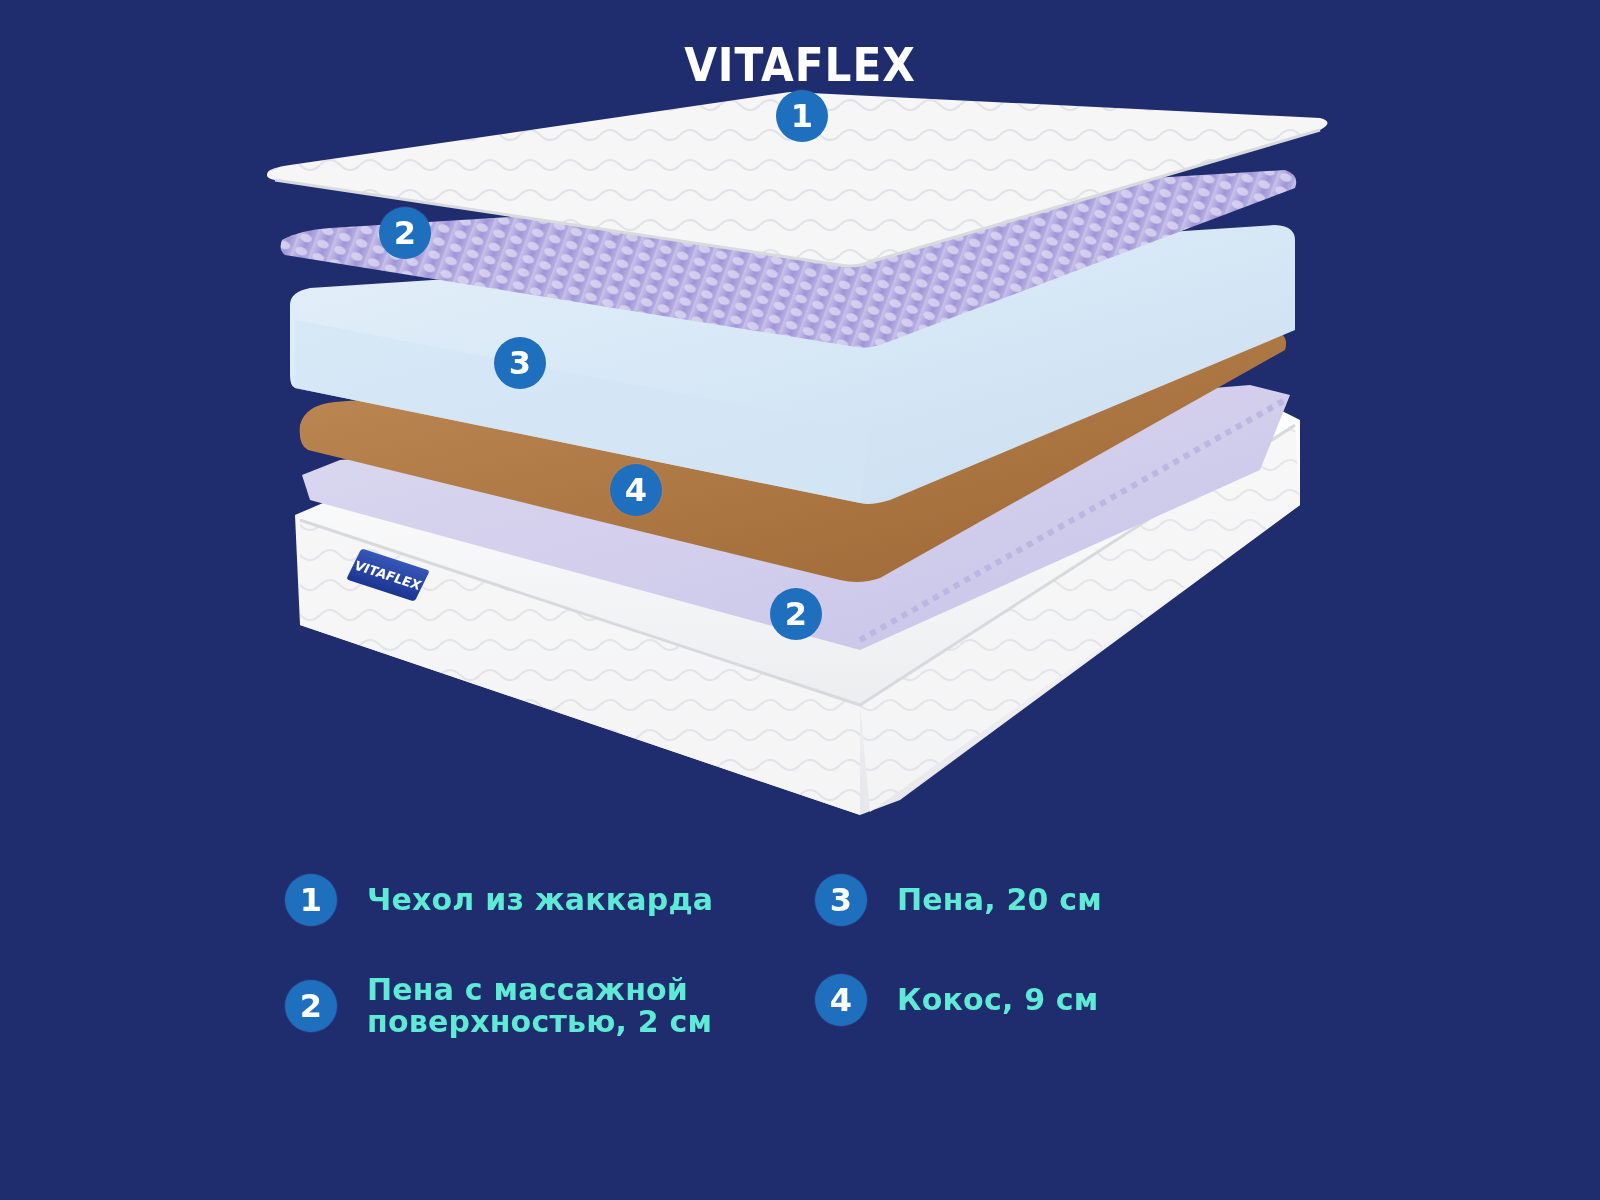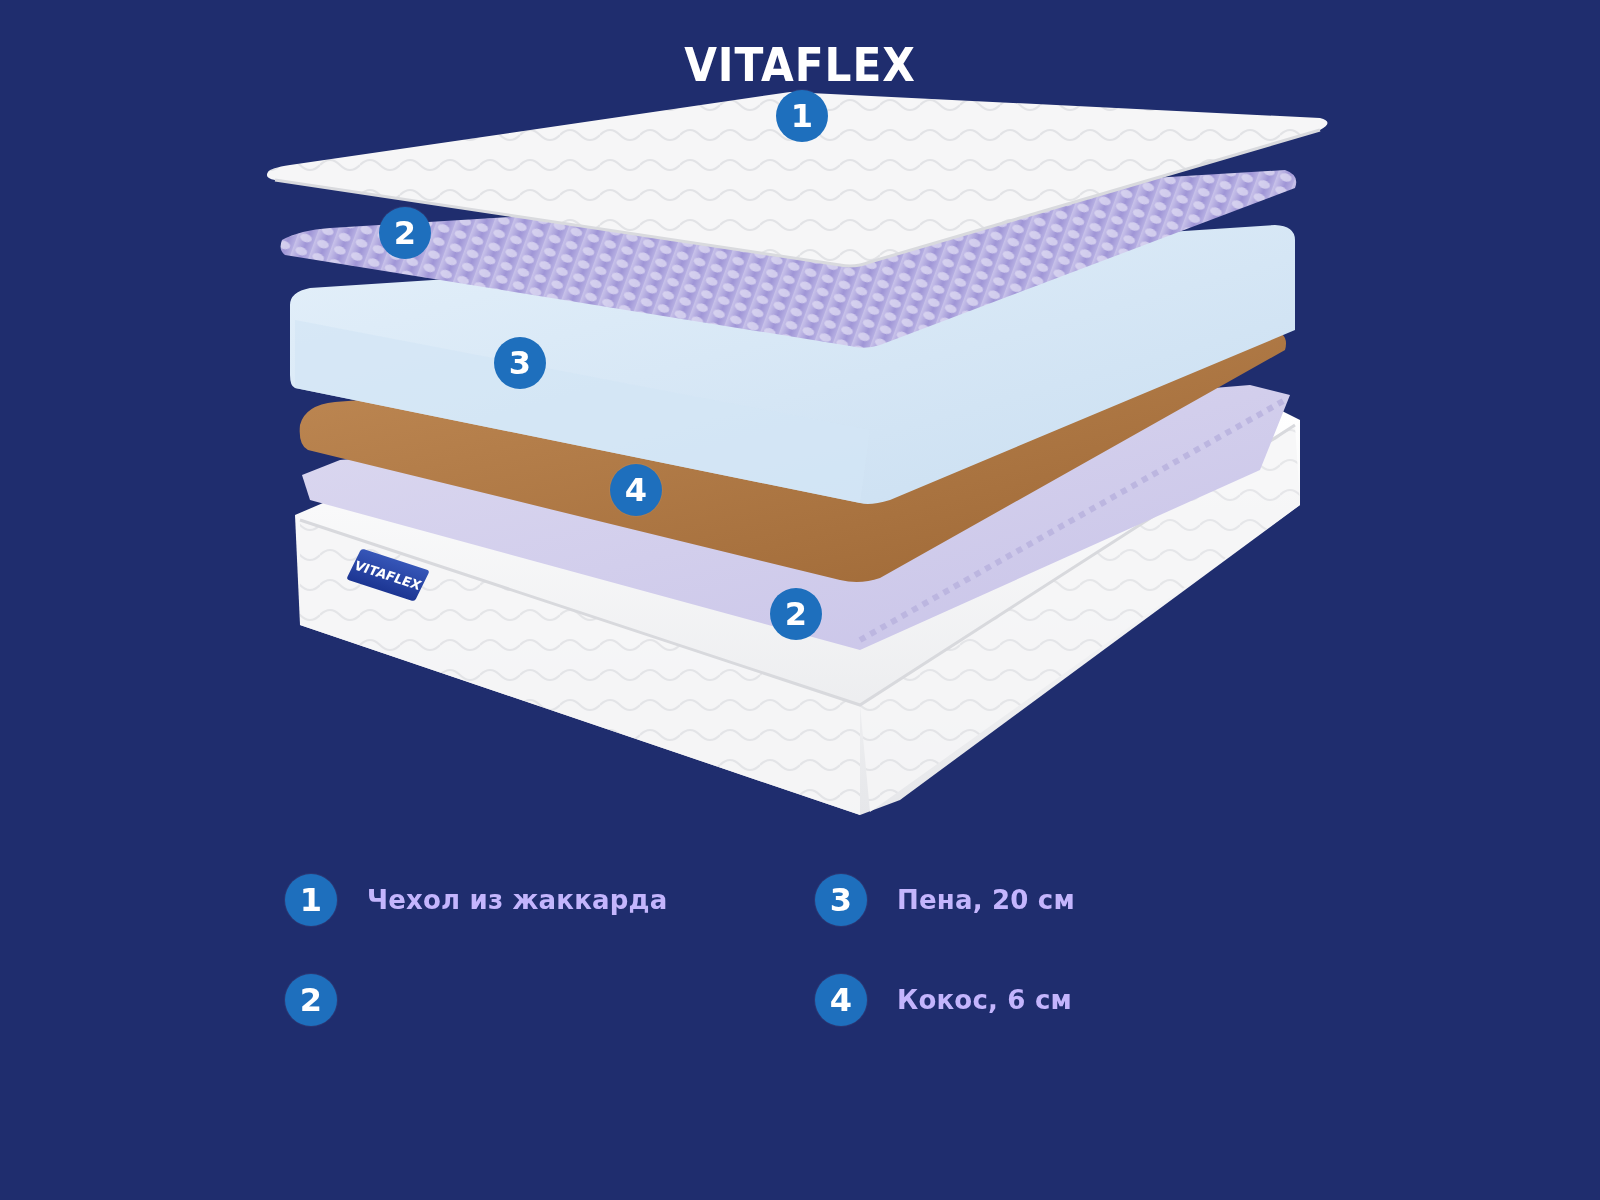--- a/index.html
+++ b/index.html
@@ -2,21 +2,21 @@
 <html><head>
 <meta charset="utf-8">
 <style>
   html, body { margin:0; padding:0; }
   body { width:1600px; height:1200px; background:#1f2d6e; overflow:hidden; position:relative; font-family:"Liberation Sans","DejaVu Sans",sans-serif; }
   .logo { position:absolute; left:0; right:0; top:38px; text-align:center; color:#fff; font-weight:700; font-size:46px; letter-spacing:1px; font-family:"DejaVu Sans",sans-serif; transform:scaleX(0.92); z-index:1; }
   svg.scene { position:absolute; left:0; top:0; width:1600px; height:1200px; z-index:2; }
   .badge { position:absolute; width:52px; height:52px; border-radius:50%; background:#1e6fbd; color:#fff; font-weight:700; font-size:32px; display:flex; align-items:center; justify-content:center; z-index:3; font-family:"DejaVu Sans",sans-serif; box-shadow:0 0 0 1px rgba(255,255,255,0.05); }
   .legend-item { position:absolute; display:flex; align-items:center; z-index:3; }
   .legend-item .badge { position:static; flex:none; }
-  .legend-text { color:#c4b5fd; font-weight:700; font-size:26px; line-height:32px; margin-left:30px; font-family:"DejaVu Sans",sans-serif; letter-spacing:0.2px; }
+  .legend-text { color:#5eead4; font-weight:700; font-size:30px; line-height:32px; margin-left:30px; font-family:"DejaVu Sans",sans-serif; letter-spacing:0.2px; }
   .tag { position:absolute; left:352px; top:558px; width:72px; height:34px; background:linear-gradient(#3656b8,#1c3592); color:#fff; font-size:13px; font-weight:700; display:flex; align-items:center; justify-content:center; transform:rotate(18deg) skewX(-8deg); border-radius:3px; z-index:3; font-family:"DejaVu Sans",sans-serif; }
 </style>
 </head>
 <body>
 
 <div class="logo">VITAFLEX</div>
 
 <svg class="scene" viewBox="0 0 1600 1200">
   <defs>
     <linearGradient id="gBase" x1="0" y1="0" x2="0" y2="1">
@@ -89,23 +89,27 @@
 <div class="badge" style="left:610px;top:464px;">4</div>
 <div class="badge" style="left:770px;top:588px;">2</div>
 
 <div class="legend-item" style="left:285px;top:874px;">
   <div class="badge">1</div>
   <div class="legend-text" style="margin-left:30px;">Чехол из жаккарда</div>
 </div>
 
 <div class="legend-item" style="left:285px;top:974px;">
   <div class="badge">2</div>
+  <div class="legend-text">
+    <div>Пена с массажной</div>
+    <div>поверхностью, 2 см</div>
+  </div>
 </div>
 
 <div class="legend-item" style="left:815px;top:874px;">
   <div class="badge">3</div>
   <div class="legend-text">Пена, 20 см</div>
 </div>
 
 <div class="legend-item" style="left:815px;top:974px;">
   <div class="badge">4</div>
-  <div class="legend-text">Кокос, 6 см</div>
+  <div class="legend-text">Кокос, 9 см</div>
 </div>
 
 </body></html>

